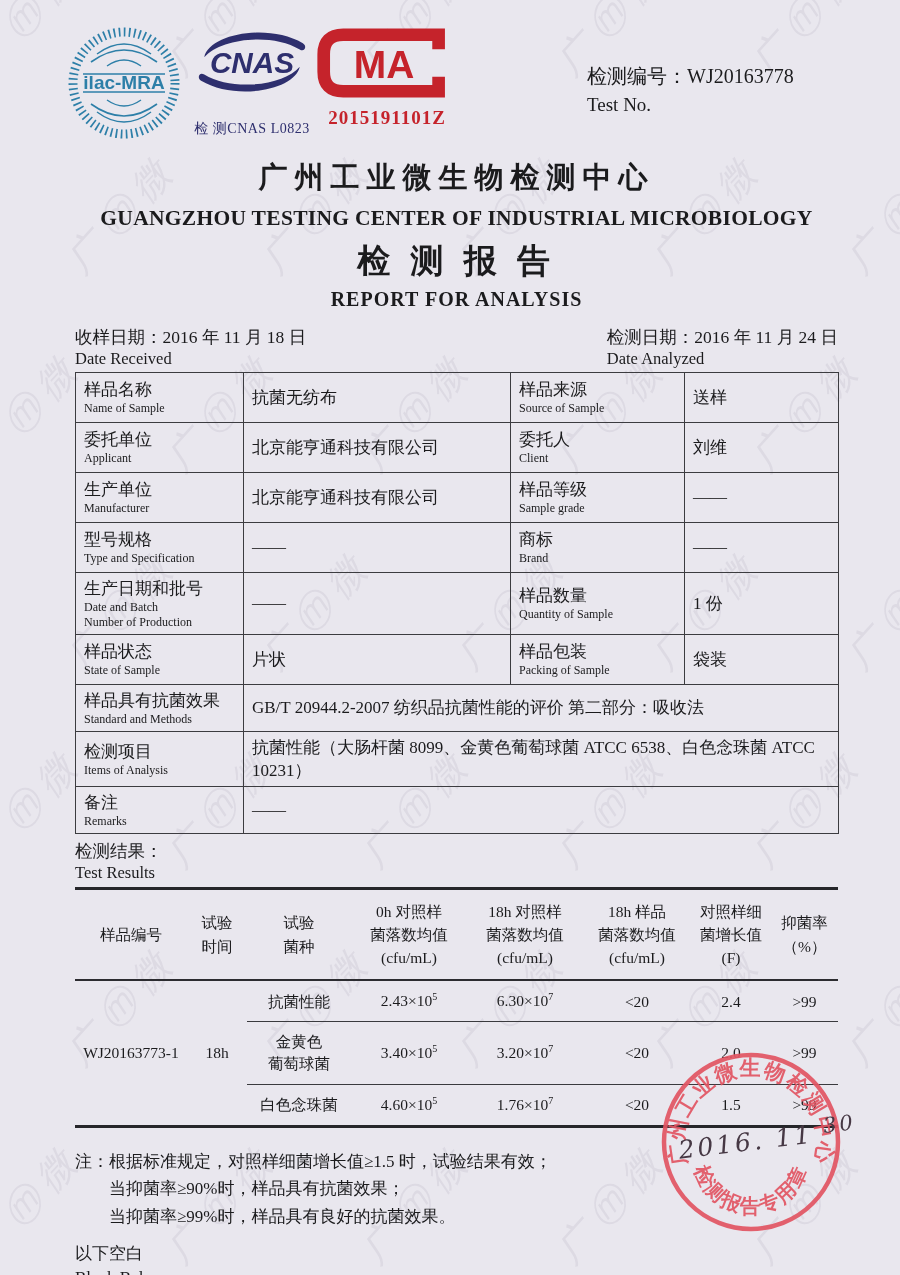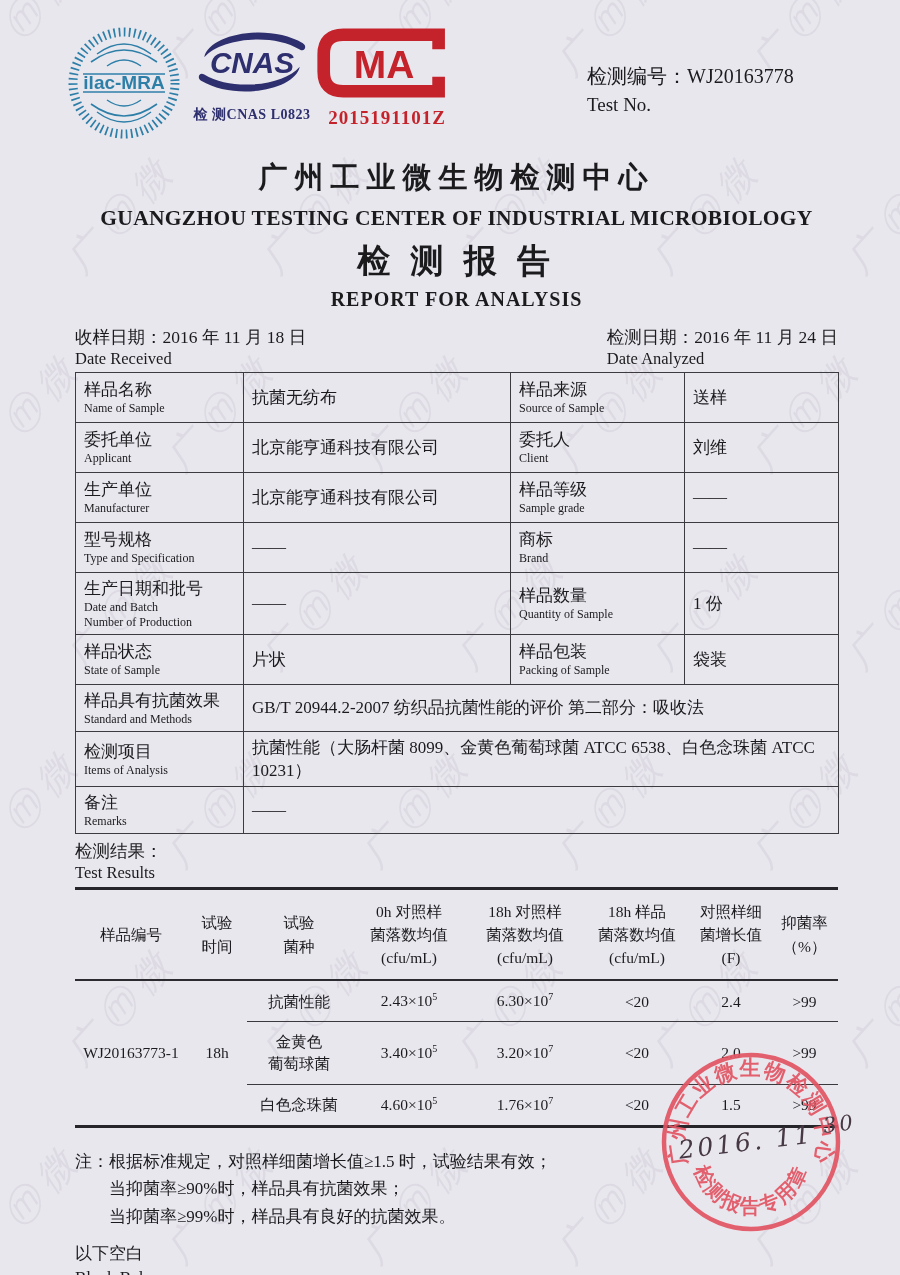--- a/index.html
+++ b/index.html
@@ -7,21 +7,21 @@
         font-family:"Liberation Serif","DejaVu Serif",serif;color:#1b1b1d;overflow:hidden;}
   #watermarks{position:absolute;inset:0;z-index:0;pointer-events:none;}
   .wm{position:absolute;font-family:"DejaVu Serif",serif;font-size:38px;letter-spacing:10px;
       color:rgba(105,92,125,0.09);transform:rotate(-48deg);white-space:nowrap;font-style:italic;}
   .content{position:absolute;left:75px;top:0;width:763px;z-index:1;}
 
   
   .logos-row{position:relative;height:150px;}
   .logo-ilac{position:absolute;left:-12px;top:22px;}
   .logo-cnas{position:absolute;left:118px;top:26px;text-align:center;}
-  .cnas-caption{font-size:14px;font-weight:bold;color:#2e2f6e;margin-top:4px;letter-spacing:.5px;}
+  .cnas-caption{font-size:14px;font-weight:normal;color:#2e2f6e;margin-top:18px;letter-spacing:.5px;}
   .logo-cma{position:absolute;left:238px;top:26px;text-align:center;}
   .cma-number{font-size:19px;font-weight:bold;color:#c5232b;margin-top:3px;letter-spacing:1px;}
   .test-no{position:absolute;left:512px;top:62px;line-height:1.45;}
   .test-no .cn{font-size:20px;}
   .test-no .en{font-size:19px;}
 
   
   .title-block{text-align:center;margin-top:8px;}
   .title-cn{font-size:29px;font-weight:bold;letter-spacing:7px;}
   .title-en{font-size:21.5px;font-weight:bold;margin-top:8px;letter-spacing:.3px;}

